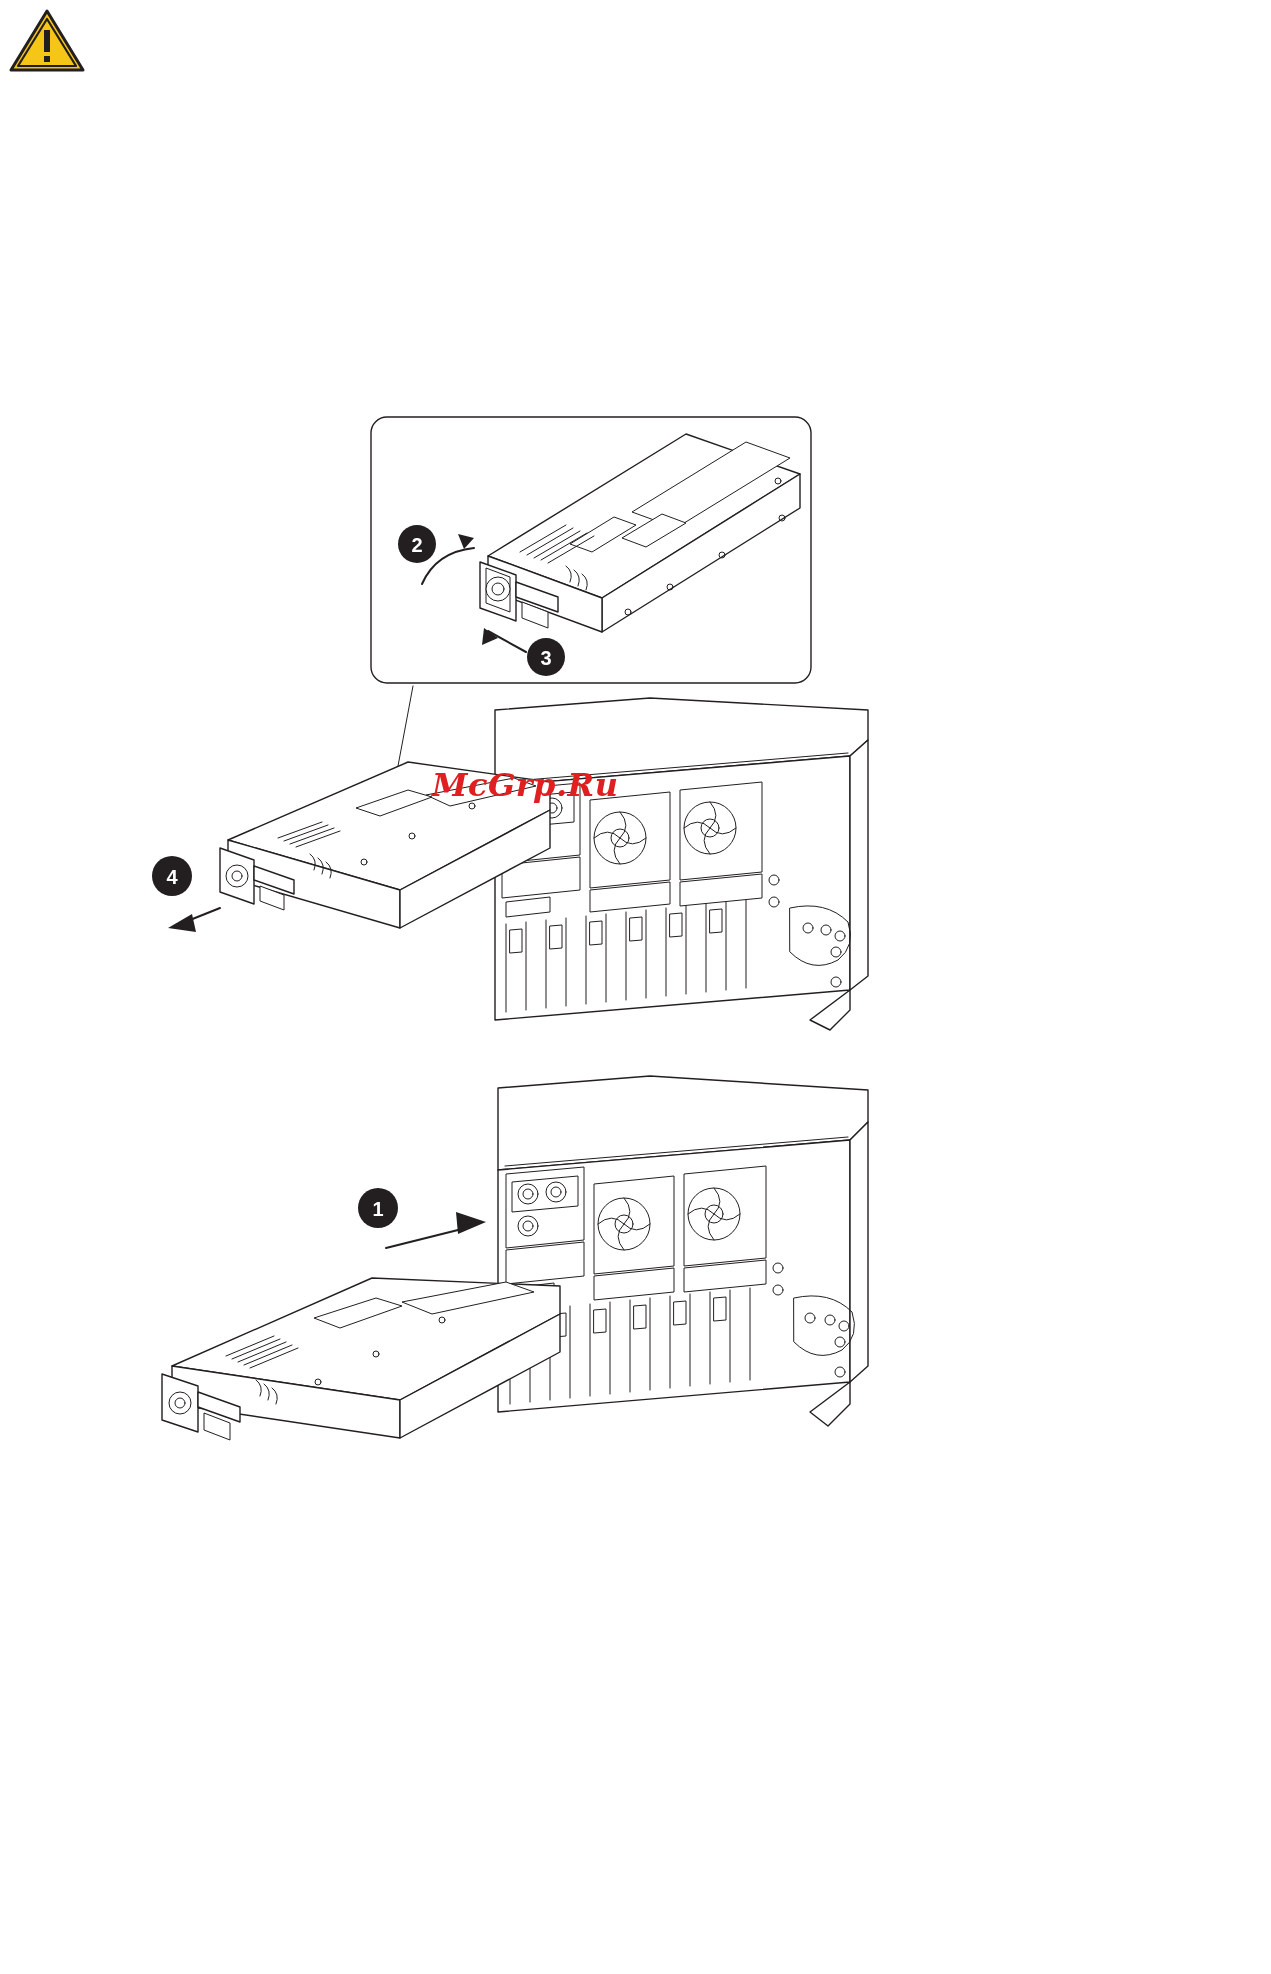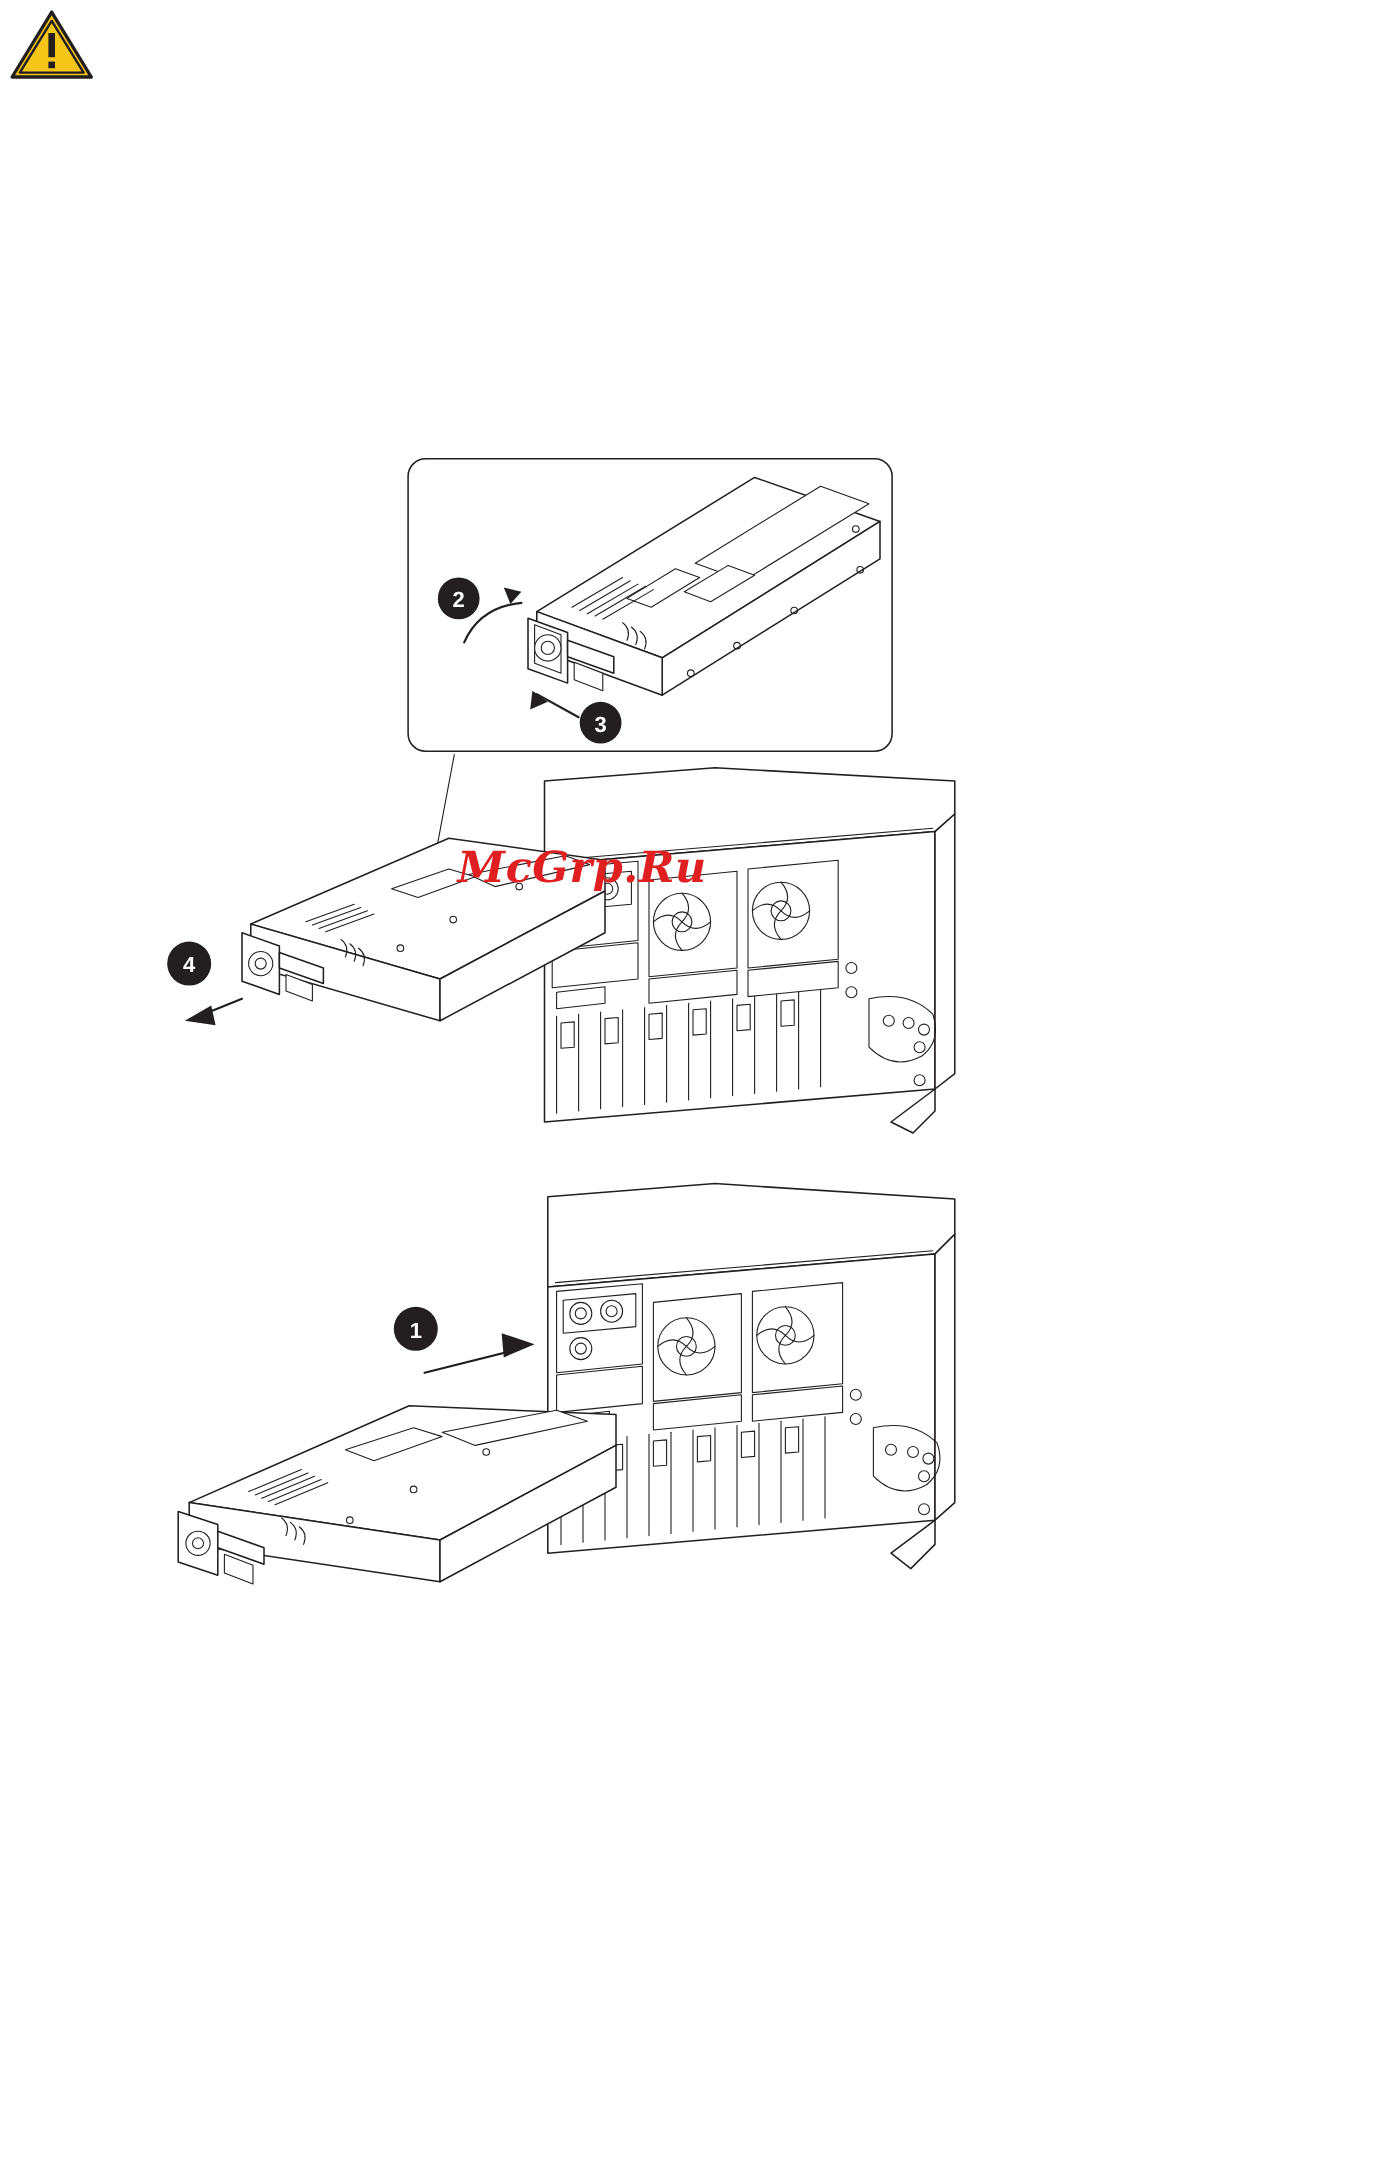--- a/index.html
+++ b/index.html
@@ -42,26 +42,26 @@
   }
   .fig-insert {
     position: absolute;
     left: 150px;
     top: 1070px;
     width: 730px;
     height: 500px;
   }
   .watermark {
     position: absolute;
-    left: 416px;
+    left: 432px;
     top: 766px;
     font-family: "DejaVu Serif", serif;
     font-style: italic;
     font-weight: bold;
-    font-size: 39px;
+    font-size: 32px;
     color: #e02020;
     letter-spacing: 0.5px;
     user-select: none;
     pointer-events: none;
   }
   svg { display: block; overflow: visible; }
   .ln-thin { fill: none; stroke: #231f20; stroke-width: 1; stroke-linejoin: round; stroke-linecap: round; }
   .ln-thick { fill: none; stroke: #231f20; stroke-width: 2; stroke-linejoin: round; stroke-linecap: round; }
   .fillw { fill: #ffffff; stroke: #231f20; stroke-width: 1.4; stroke-linejoin: round; }
   .fillw-thin { fill: #ffffff; stroke: #231f20; stroke-width: 1; stroke-linejoin: round; }

